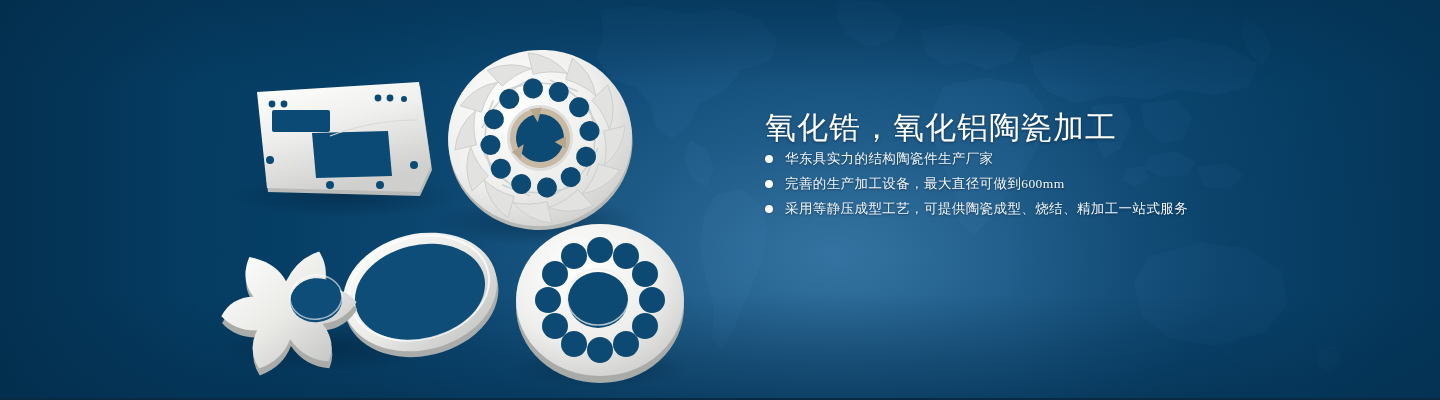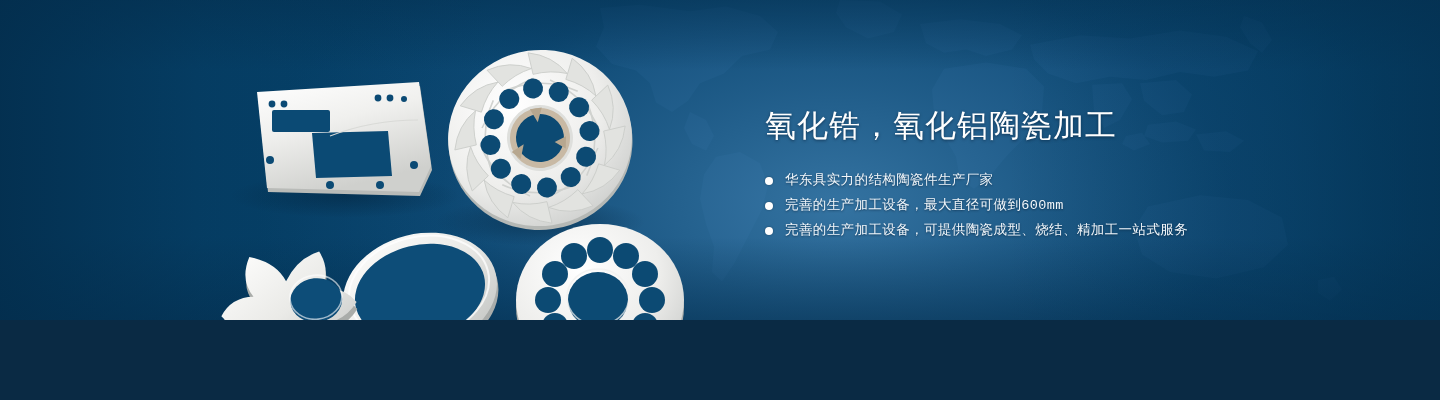--- a/index.html
+++ b/index.html
@@ -1,23 +1,23 @@
 <!DOCTYPE html>
 <html><head>
 <meta charset="utf-8">
 <style>
   * { margin:0; padding:0; box-sizing:border-box; }
   html,body { background:#0a2a44; }
 
   .banner{
     position:relative;
     width:1440px;
-    height:320px;
+    height:398px;
     overflow:hidden;
-    font-family:Liberation Mono, monospace;
+    font-family:Liberation Serif, serif;
     background:#ef4444;
   }
 
   
   .bg-base{
     position:absolute; inset:0;
     background:#06436c;
   }
   .bg-glow{
     position:absolute; inset:0;
@@ -51,21 +51,20 @@
   .headline{
     font-size:31px;
     line-height:40px;
     color:#ffffff;
     letter-spacing:1px;
     font-weight:400;
     text-shadow:0 1px 3px rgba(0,20,40,0.55);
     white-space:nowrap;
   }
   .bullets{
-    margin-top:22px;
     list-style:none;
   }
   .bullet{
     display:flex;
     align-items:center;
     height:21px;
     margin-bottom:4px;
   }
   .bullet-dot{
     width:8px; height:8px;
@@ -289,18 +288,18 @@
       <li class="bullet">
         <span class="bullet-dot"></span>
         <span class="bullet-text">华东具实力的结构陶瓷件生产厂家</span>
       </li>
       <li class="bullet">
         <span class="bullet-dot"></span>
         <span class="bullet-text">完善的生产加工设备，最大直径可做到600mm</span>
       </li>
       <li class="bullet">
         <span class="bullet-dot"></span>
-        <span class="bullet-text">完善的生产加工设备，可提供陶瓷成型、烧结、精加工一站式服务</span>
+        <span class="bullet-text">采用等静压成型工艺，可提供陶瓷成型、烧结、精加工一站式服务</span>
       </li>
     </ul>
   </div>
 
 </div>
 
 </body></html>

